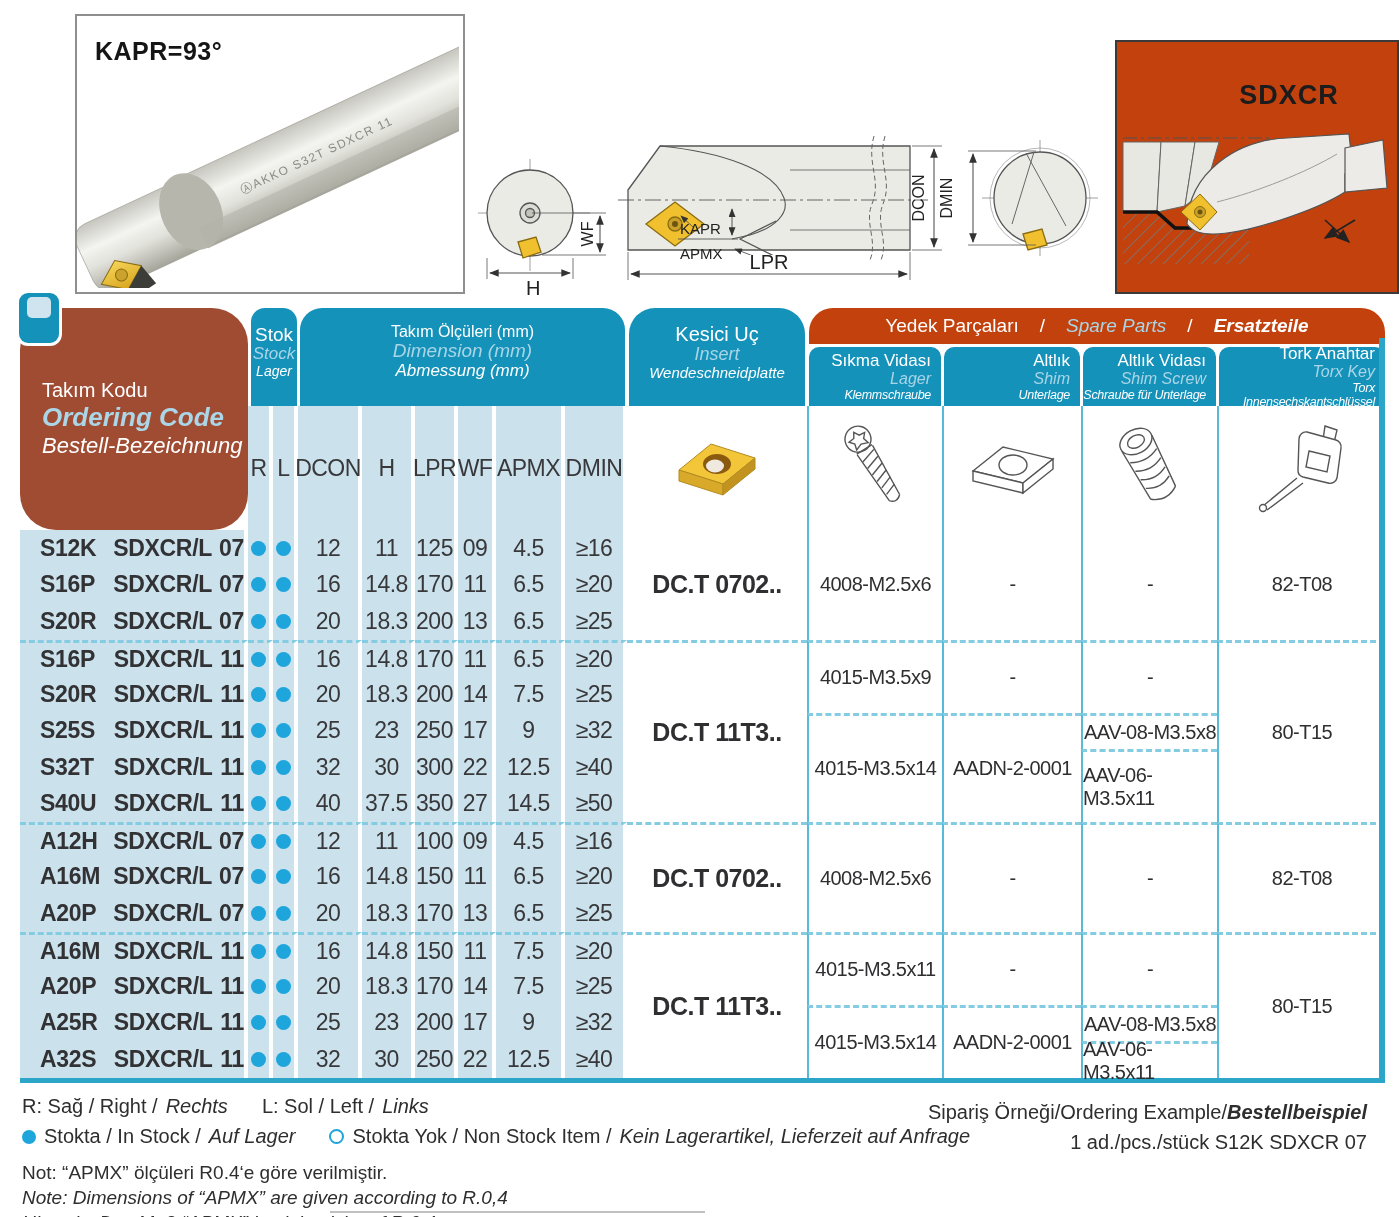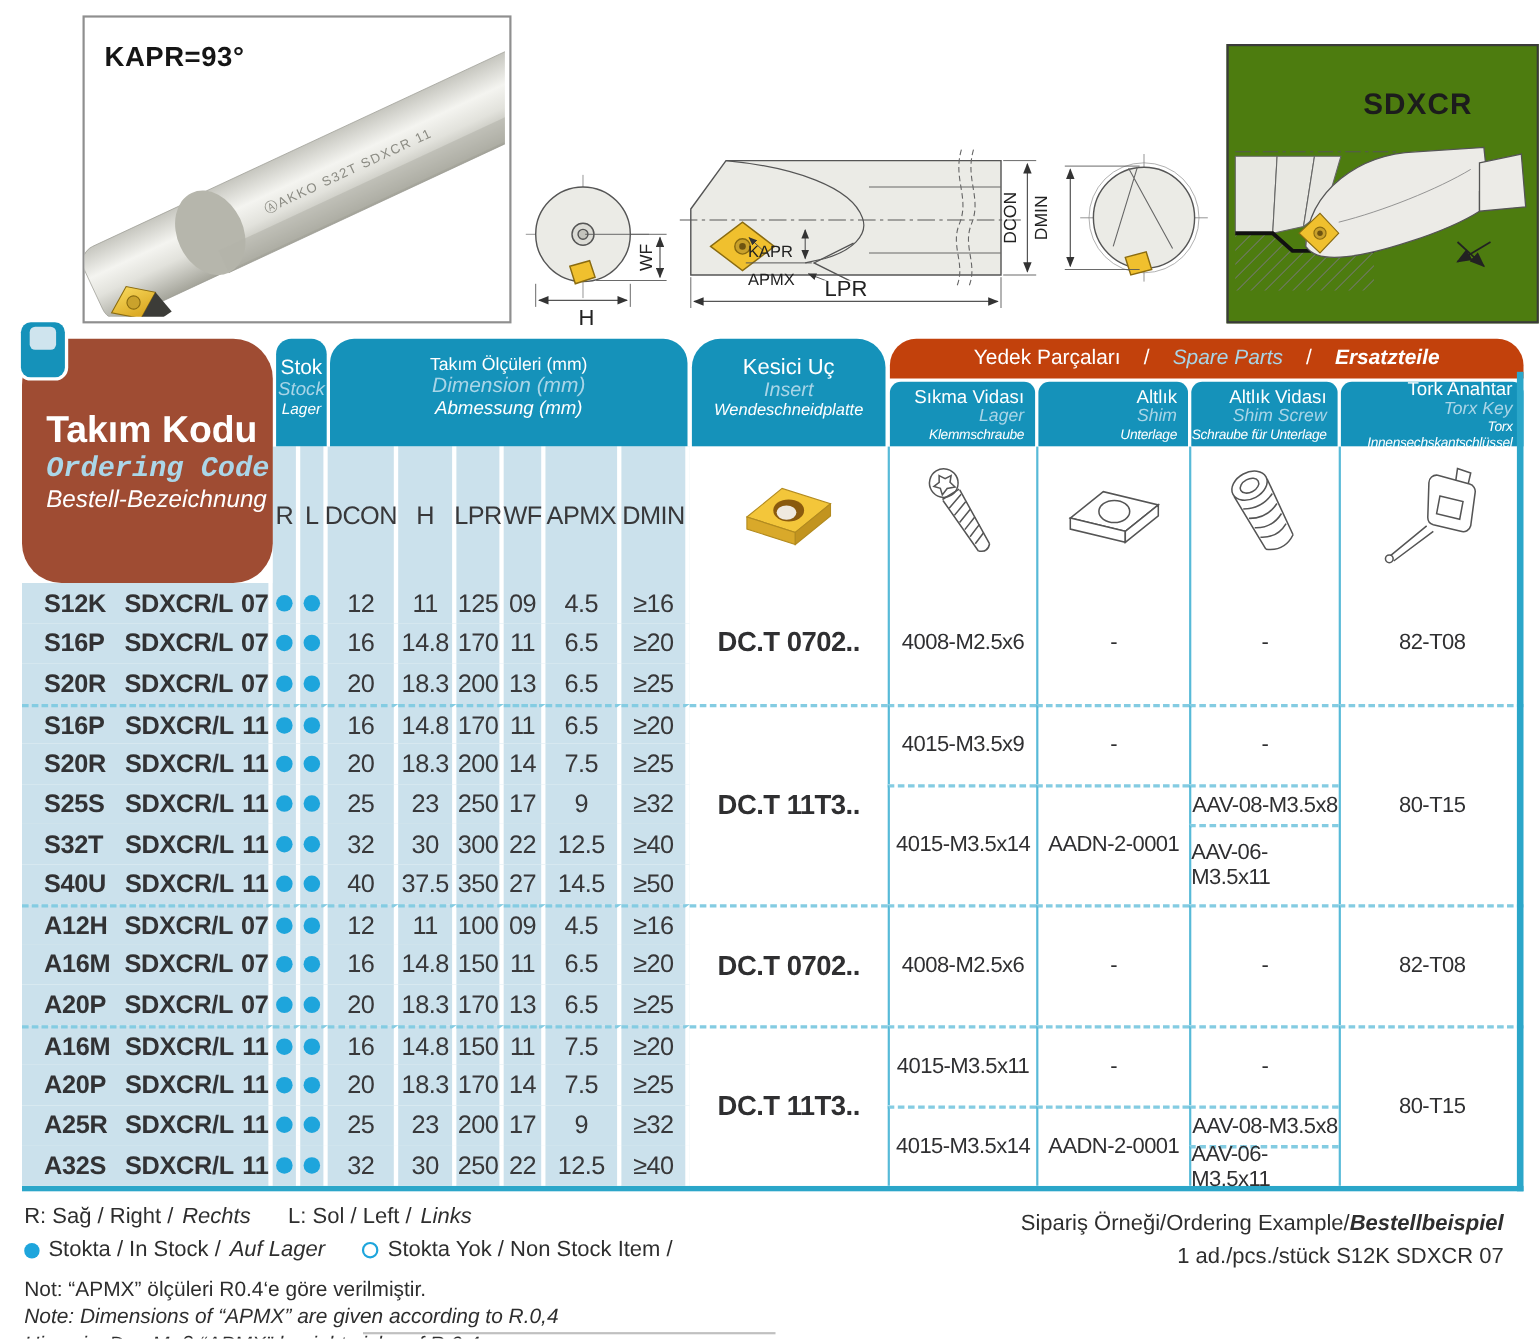--- a/index.html
+++ b/index.html
@@ -4,39 +4,39 @@
 <style>
   html,body{margin:0;padding:0;background:#fff;}
   .page{position:relative;width:1399px;height:1217px;background:#fff;overflow:hidden;
         font-family:"Liberation Sans",sans-serif;color:#333;}
 
   
   .photo-box{position:absolute;left:75px;top:14px;width:386px;height:276px;
              border:2px solid #8f8f8f;background:#fff;}
   .tech{position:absolute;left:478px;top:108px;width:630px;height:190px;}
   .tech text{fill:#222;stroke:none;}
-  .sdxcr-box{position:absolute;left:1115px;top:40px;width:280px;height:250px;border:2.5px solid #3a3a3a;background:#4d7c0f;}
+  .sdxcr-box{position:absolute;left:1115px;top:40px;width:280px;height:250px;border:2.5px solid #3a3a3a;background:#c2410c;}
   .sdxcr-title{position:absolute;left:0;right:14px;top:38px;text-align:center;padding-left:78px;
                font-size:27px;font-weight:bold;letter-spacing:1px;color:#1c1c1c;}
 
   
   .table-wrap{position:absolute;left:20px;top:308px;width:1365px;}
   .grid14{display:grid;grid-template-columns:228px 25px 25px 64px 53px 43px 38px 69px 62px 180px 135px 139px 136px 168px;}
   .thead{grid-template-rows:36px 62px 124px;position:relative;z-index:1;}
   .tbody{grid-auto-rows:36.5px;border-bottom:5px solid #2ba6c9;}
 
   .corner-tab{position:absolute;left:-1px;top:-15px;width:40px;height:50px;background:#1592ba;
               border-radius:9px;box-shadow:0 0 0 3px #fff;z-index:3;}
   .corner-tab-inner{width:24px;height:21px;background:#cfe4ee;border-radius:5px;margin:4px auto 0;}
   .right-strip{position:absolute;right:0;top:30px;bottom:0;width:6px;background:#2ba6c9;z-index:2;}
 
   .h-brown{grid-area:1/1/4/2;background:#9f4c33;border-radius:42px 36px 36px 36px;color:#fff;
            display:flex;flex-direction:column;justify-content:center;padding-left:22px;line-height:1.18;z-index:2;}
-  .h-brown .l1{font-size:34px;font-weight:bold;}
-  .h-brown .l2{font-size:26px;font-weight:bold;font-style:italic;color:#abd6e8;font-family:Liberation Mono, monospace;}
+  .h-brown .l1{font-size:20px;font-weight:normal;}
+  .h-brown .l2{font-size:26px;font-weight:bold;font-style:italic;color:#abd6e8;}
   .h-brown .l3{font-size:22px;font-style:italic;}
 
   .hbox{background:#1592ba;color:#fff;display:flex;flex-direction:column;justify-content:center;
         align-items:center;text-align:center;line-height:1.1;padding-bottom:10px;}
   .tl1{font-size:20px;}
   .tl2{font-size:18px;font-style:italic;color:#a9d5e7;}
   .tl3{font-size:15px;font-style:italic;}
   .h-stok{grid-area:1/2/3/4;margin:0 1px 0 3px;border-radius:14px 14px 0 0;}
   .h-stok .tl1{font-size:19px}.h-stok .tl2{font-size:17px}.h-stok .tl3{font-size:14px}
   .h-dims{grid-area:1/4/3/10;margin:0 2px;border-radius:22px 22px 0 0;}
@@ -621,20 +621,21 @@
       <span>L: Sol / Left /</span>
         <i>Links</i>
     </div>
     <div class="f-line">
       <span class="dot-f"></span>
       <span>Stokta / In Stock /</span>
         <i>Auf Lager</i>
       <span class="gap"></span>
       <span class="dot-o"></span>
       <span>Stokta Yok / Non Stock Item /</span>
+        <i>Kein Lagerartikel, Lieferzeit auf Anfrage</i>
     </div>
     <div class="f-notes">
       <div>Not: “APMX” ölçüleri R0.4‘e göre verilmiştir.</div>
       <div class="it">Note: Dimensions of “APMX” are given according to R.0,4</div>
       <div class="it">Hinweis: Das Maß “APMX” bezieht sich auf R 0,4</div>
     </div>
     <div class="f-right">
       <div><span>Sipariş Örneği/Ordering Example/</span><i>Bestellbeispiel</i></div>
       <div>1 ad./pcs./stück S12K SDXCR 07</div>
     </div>

